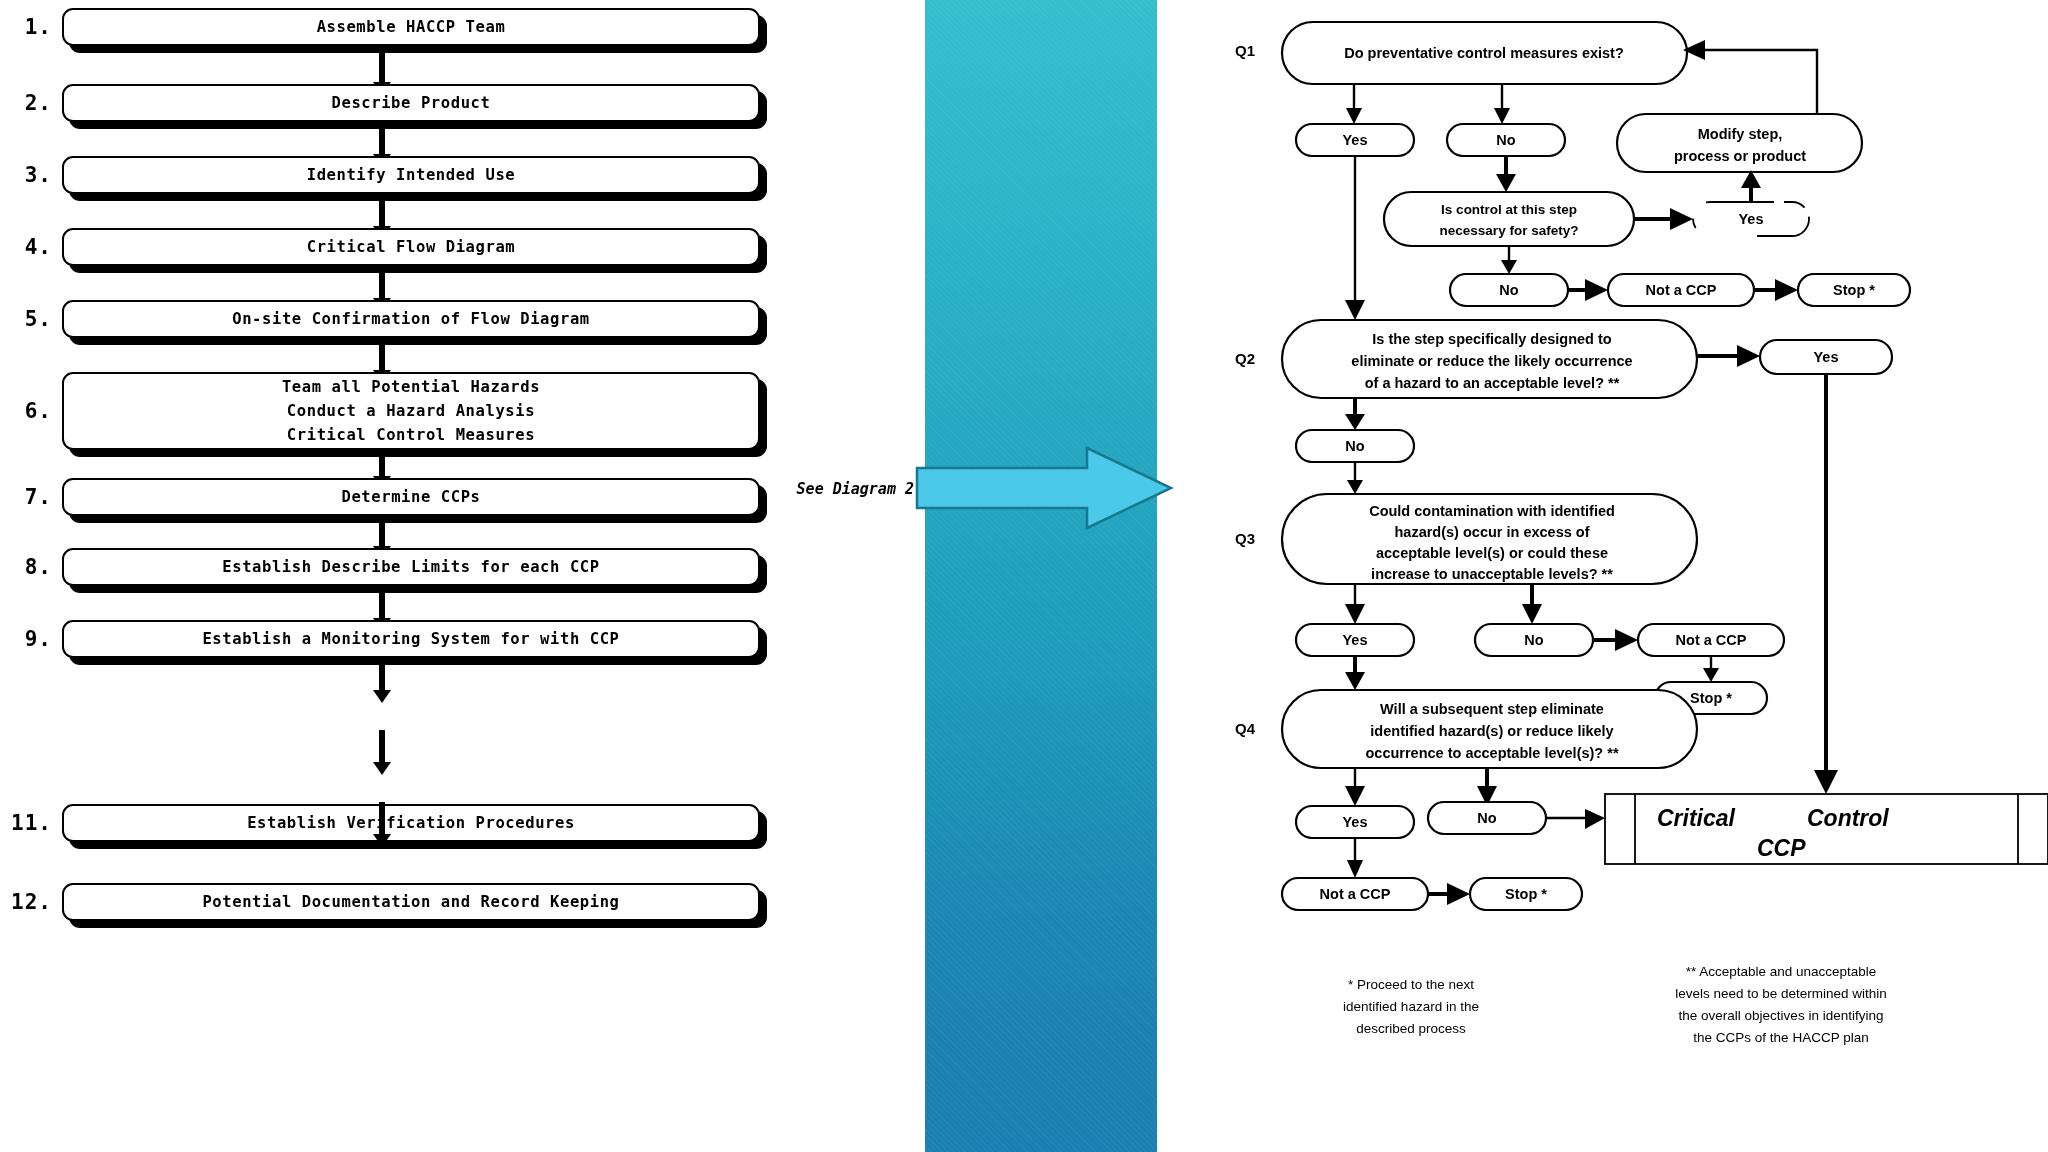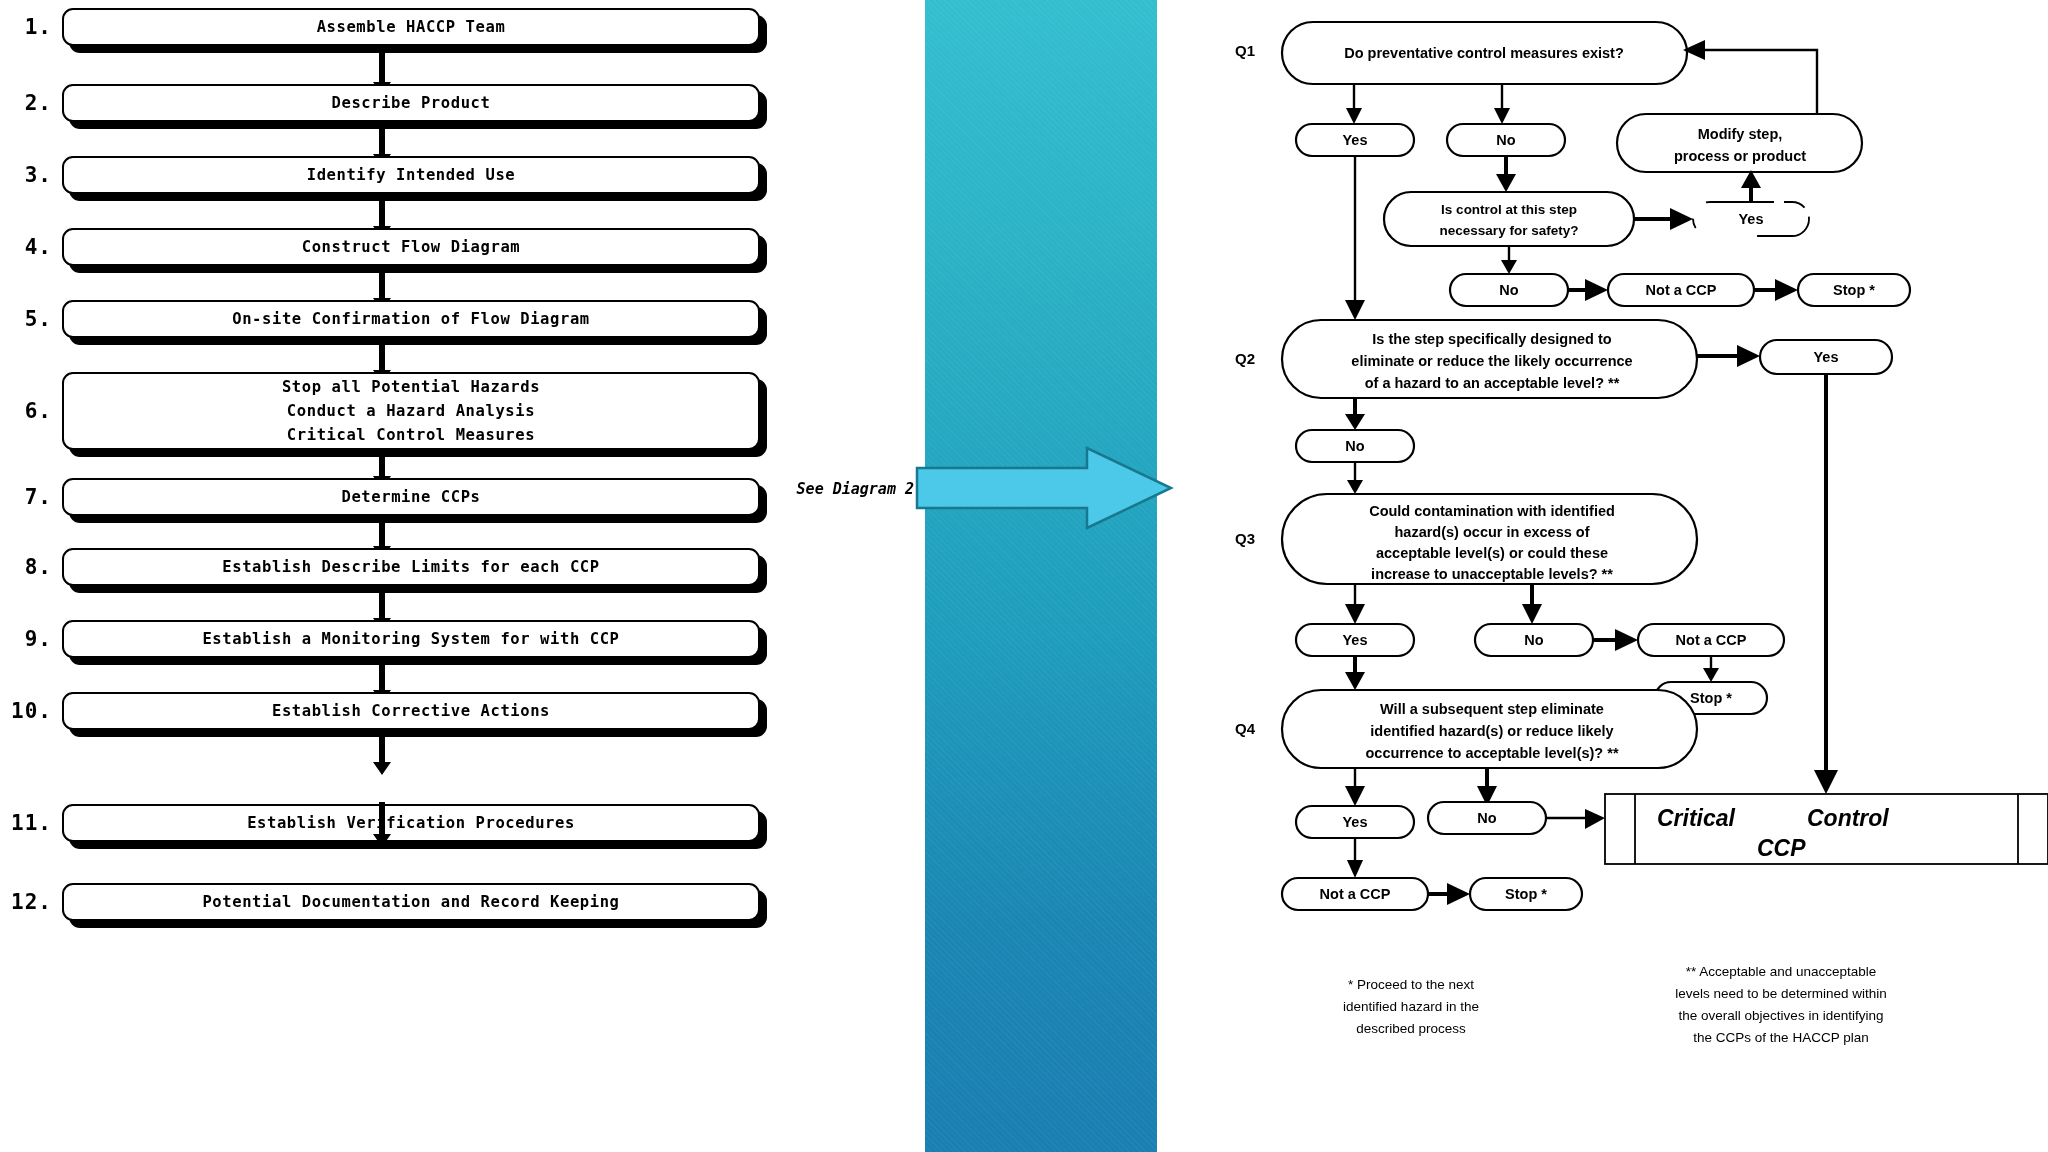--- a/index.html
+++ b/index.html
@@ -191,21 +191,21 @@
       </div>
     </div>
     <div class="vconn" style="left:382px; top:194px;">
       <div class="shaft" style="height:34px;"></div>
         <div class="head" style="top:32px;"></div>
     </div>
 
     <div class="step-row" style="top:228px;">
       <div class="step-num">4.</div>
       <div class="step-box h1">
-        <div class="ln">Construct Flow Diagram</div>
+        <div class="ln">Critical Flow Diagram</div>
       </div>
     </div>
     <div class="vconn" style="left:382px; top:266px;">
       <div class="shaft" style="height:34px;"></div>
         <div class="head" style="top:32px;"></div>
     </div>
 
     <div class="step-row" style="top:300px;">
       <div class="step-num">5.</div>
       <div class="step-box h1">
@@ -213,21 +213,21 @@
       </div>
     </div>
     <div class="vconn" style="left:382px; top:338px;">
       <div class="shaft" style="height:34px;"></div>
         <div class="head" style="top:32px;"></div>
     </div>
 
     <div class="step-row" style="top:372px;">
       <div class="step-num">6.</div>
       <div class="step-box h3">
-        <div class="ln">Stop all Potential Hazards</div>
+        <div class="ln">Team all Potential Hazards</div>
         <div class="ln">Conduct a Hazard Analysis</div>
         <div class="ln">Critical Control Measures</div>
       </div>
     </div>
     <div class="vconn" style="left:382px; top:450px;">
       <div class="shaft" style="height:28px;"></div>
         <div class="head" style="top:26px;"></div>
     </div>
 
     <div class="step-row" style="top:478px;">
@@ -256,26 +256,20 @@
       <div class="step-num">9.</div>
       <div class="step-box h1">
         <div class="ln">Establish a Monitoring System for with CCP</div>
       </div>
     </div>
     <div class="vconn" style="left:382px; top:658px;">
       <div class="shaft" style="height:34px;"></div>
         <div class="head" style="top:32px;"></div>
     </div>
 
-    <div class="step-row" style="top:692px;">
-      <div class="step-num">10.</div>
-      <div class="step-box h1">
-        <div class="ln">Establish Corrective Actions</div>
-      </div>
-    </div>
     <div class="vconn" style="left:382px; top:730px;">
       <div class="shaft" style="height:34px;"></div>
         <div class="head" style="top:32px;"></div>
     </div>
 
     <div class="step-row" style="top:804px;">
       <div class="step-num">11.</div>
       <div class="step-box h1">
         <div class="ln">Establish Verification Procedures</div>
       </div>

